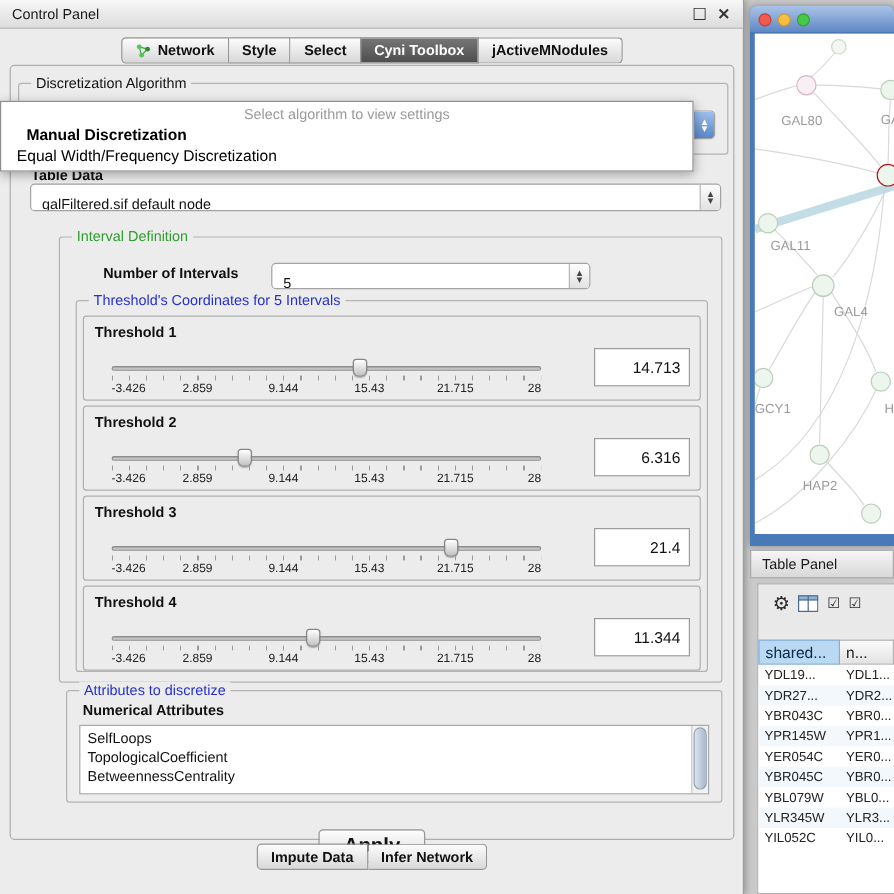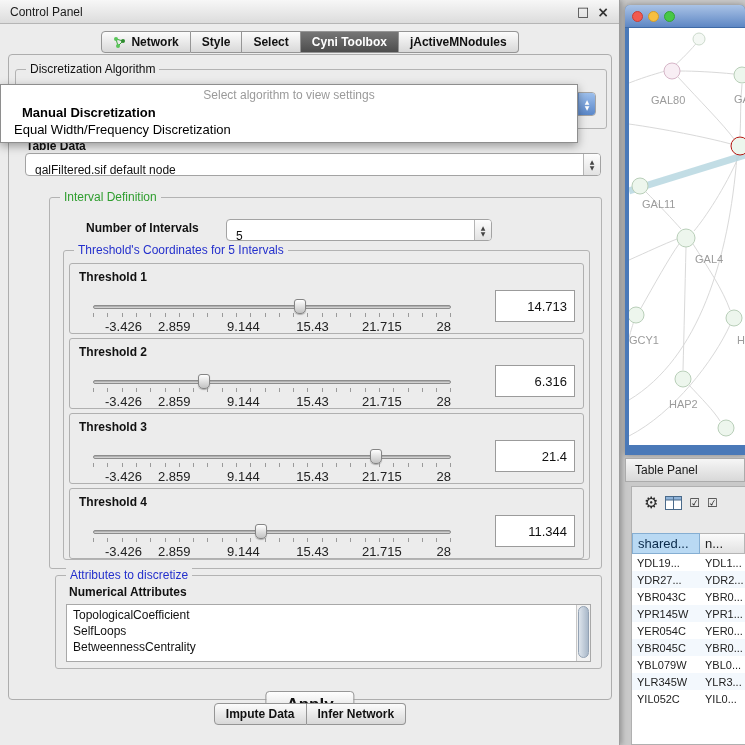--- a/index.html
+++ b/index.html
@@ -91,21 +91,21 @@
 .thumb{
   position:absolute; top:1px; width:12px; height:15px;
   background:linear-gradient(#ffffff,#c2c2c2); border:1px solid #858585;
   border-radius:3px 3px 5px 5px; transform:translateX(-50%);
   box-shadow:0 1px 1px rgba(0,0,0,.25);
 }
 .ticks{
   position:absolute; left:0; right:0; top:15px; height:4px;
   background-image:repeating-linear-gradient(to right,#9a9a9a 0,#9a9a9a 1px,transparent 1px,transparent 14.3px);
 }
-.scale{ position:absolute; left:12px; right:0; top:21px; height:12px; font-size:13px; color:#222; }
+.scale{ position:absolute; left:0; right:0; top:21px; height:12px; font-size:10px; color:#222; }
 .scale span{ position:absolute; transform:translateX(-50%); white-space:nowrap; }
 .scale span.first{ transform:none; }
 .scale span.last{ transform:translateX(-100%); }
 .tvalue{
   position:absolute; right:8px; top:26px; width:80px; height:32px;
   background:#fff; border:1px solid #9b9b9b; font-size:13px; text-align:right;
   padding:0 7px; font-family:inherit; color:#111;
 }
 
 
@@ -329,22 +329,22 @@
           <input class="tvalue" readonly="" value="11.344" style="">
         </div>
       </div>
     </div>
 
     <div class="fieldset attr-fieldset">
       <span class="legend blue">Attributes to discretize</span>
       <div class="label-bold attr-sublabel">Numerical Attributes</div>
       <div class="listbox">
         <div class="litems">
+            <div class="litem">SelfLoops</div>
             <div class="litem">TopologicalCoefficient</div>
-            <div class="litem">SelfLoops</div>
             <div class="litem">BetweennessCentrality</div>
           </div>
         <div class="vscroll">
           <div class="vthumb"></div>
         </div>
       </div>
     </div>
 
     <button class="apply">Apply</button>
   </div>

